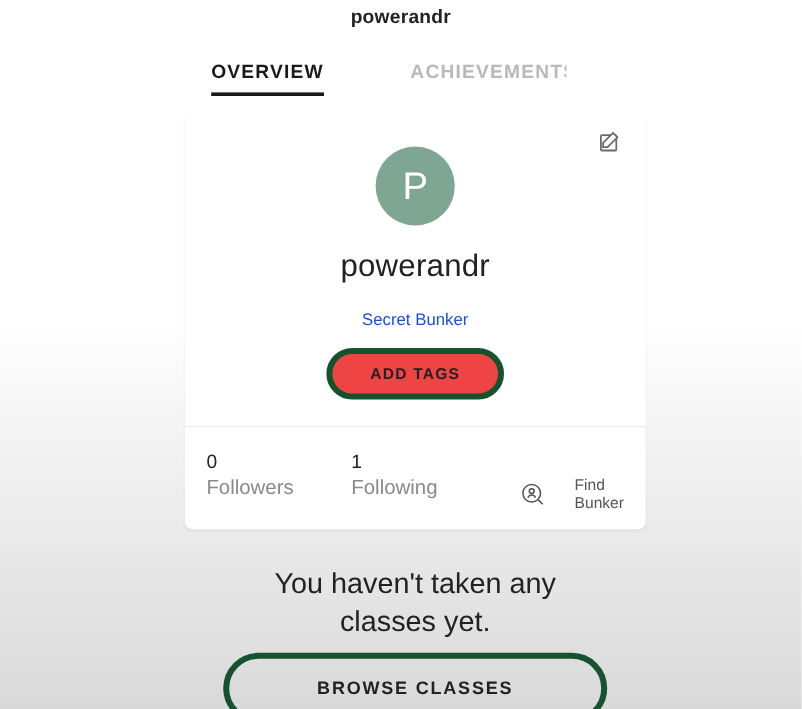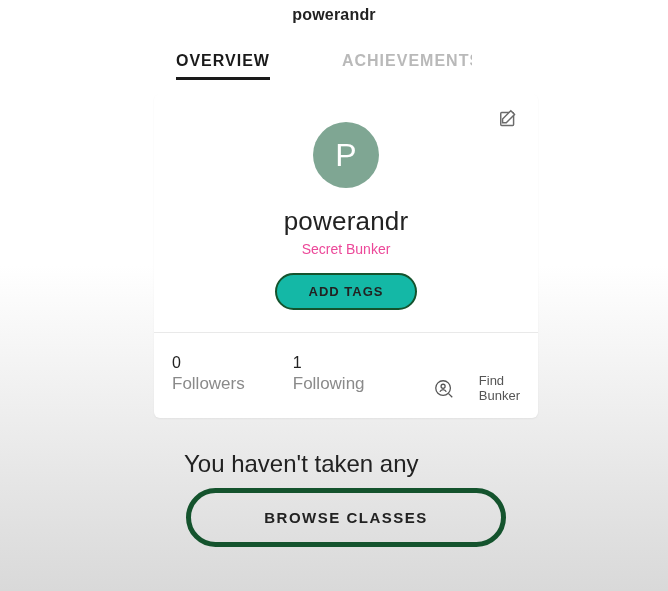--- a/index.html
+++ b/index.html
@@ -82,29 +82,29 @@
     font-weight: 400;
   }
   .username {
     margin-top: 18px;
     font-size: 26px;
     font-weight: 400;
     color: #222;
     letter-spacing: 0.2px;
   }
   .location {
-    margin-top: 4px;
+    margin-top: 21px;
     font-size: 14px;
-    color: #ec4899;
+    color: #1d4ed8;
     font-weight: 500;
   }
   .add-tags-btn {
     margin-top: 16px;
-    border: 2px solid #14532d;
-    background: #14b8a6;
+    border: 5px solid #14532d;
+    background: #ef4444;
     border-radius: 999px;
     padding: 9px 32px;
     font-size: 13px;
     font-weight: 700;
     letter-spacing: 1px;
     color: #222;
     cursor: pointer;
   }
   .stats-row {
     display: flex;
@@ -140,20 +140,21 @@
     font-size: 13px;
     color: #555;
     line-height: 1.15;
   }
   .fm-icon {
     width: 22px;
     height: 22px;
     color: #555;
   }
   .empty-msg {
+    text-align: center;
     font-size: 24px;
     color: #222;
     font-weight: 400;
     line-height: 1.35;
     margin-top: 30px;
     padding: 0 30px;
   }
   .browse-btn {
     display: block;
     margin: 8px auto 0 auto;
@@ -230,20 +231,21 @@
           <span class="fm-text">
             <span>Find</span><br>
             <span>Bunker</span>
           </span>
         </div>
       </div>
     </div>
 
     <div class="empty-msg">
       <span>You haven't taken any</span><br>
+      <span>classes yet.</span>
     </div>
 
     <button class="browse-btn">
       <span>BROWSE CLASSES</span>
     </button>
   </div>
 
 </div>
 
 </body></html>

